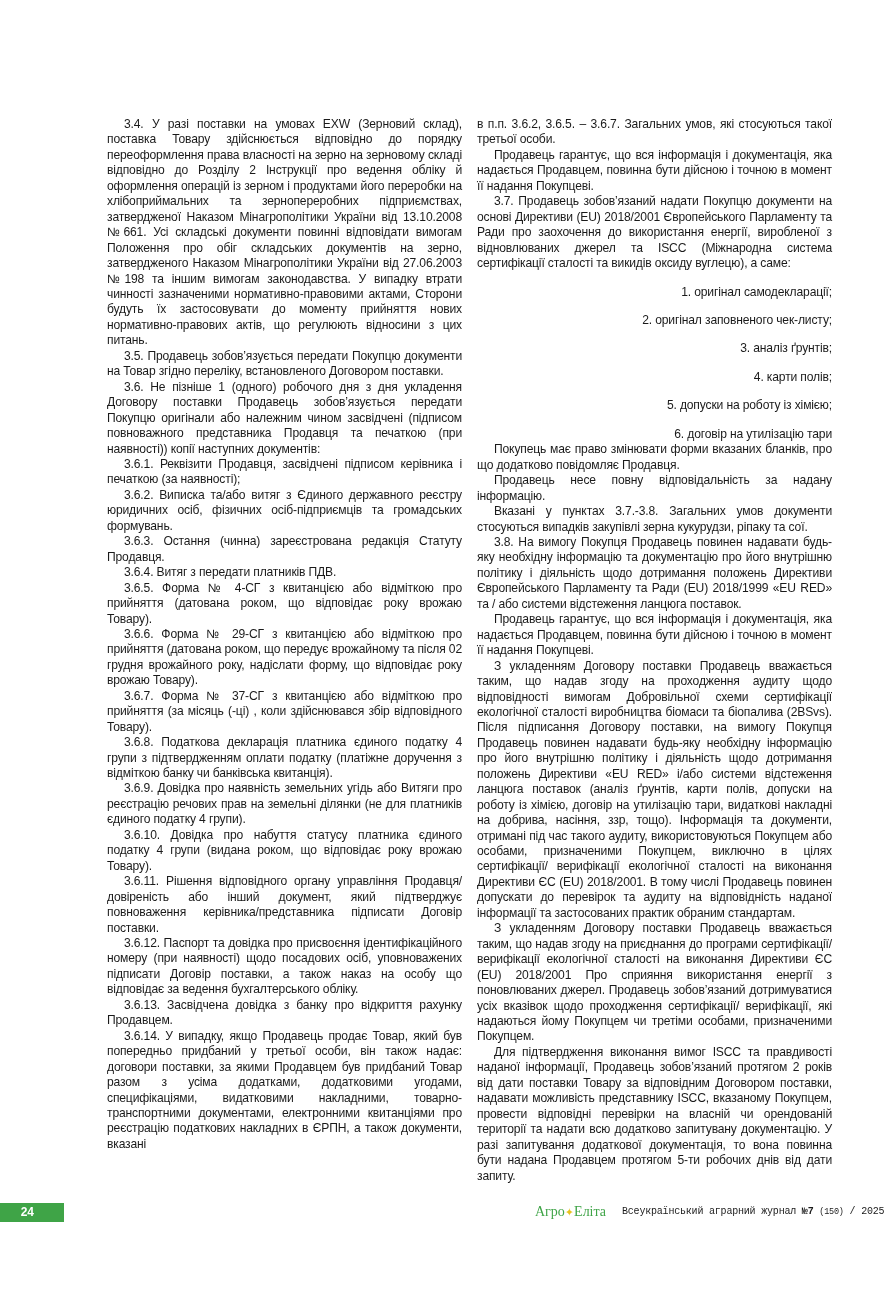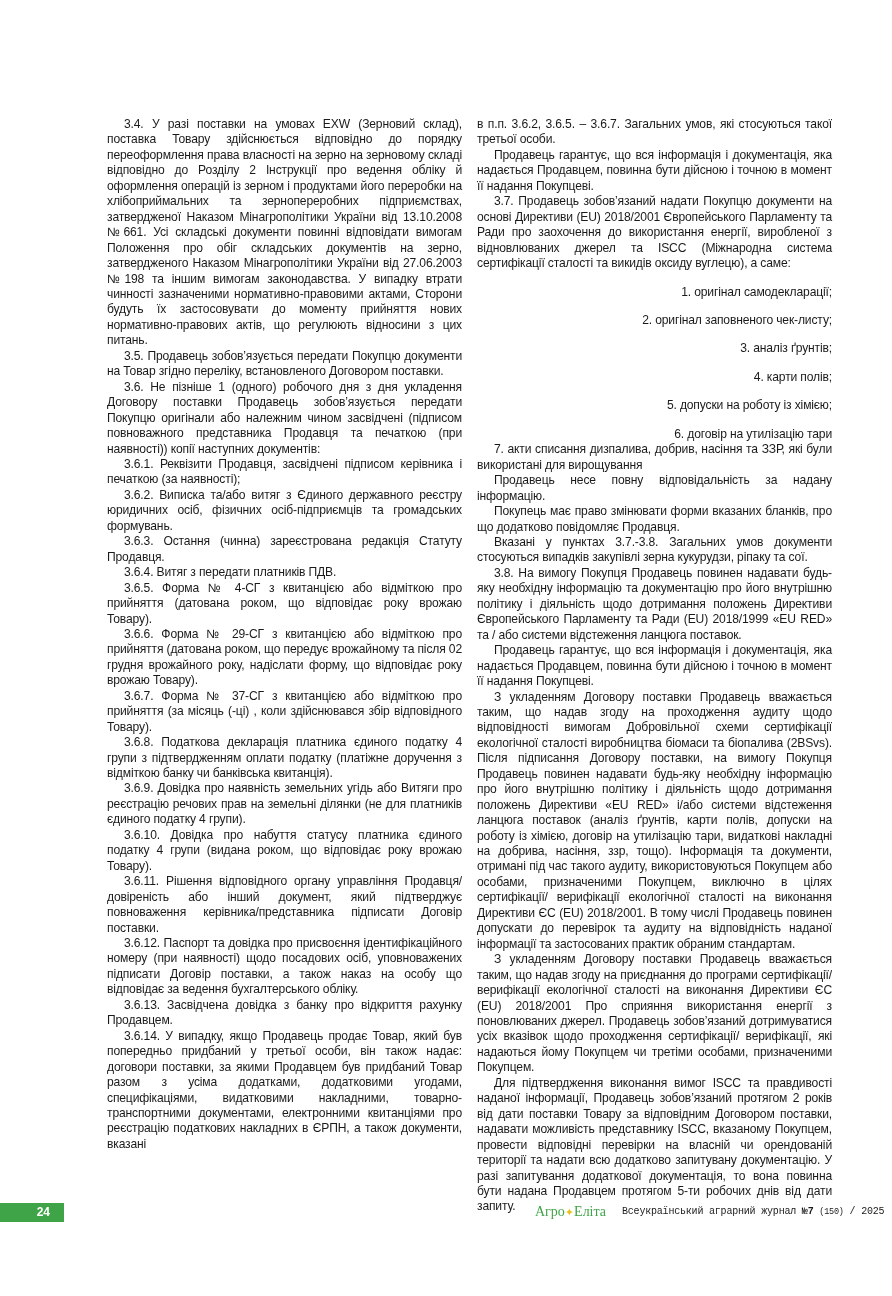--- a/index.html
+++ b/index.html
@@ -12,21 +12,21 @@
   }
   .col.left { left: 107px; }
   .col.right { left: 477px; }
   .col p { margin: 0; text-indent: 17px; hyphens: auto; }
   .col p.noindent { text-indent: 0; }
   .col p.item { text-align: right; margin-top: 13px; }
   .page-num {
     position: absolute; left: 0; top: 1203px; width: 64px; height: 19px;
     background: #3fa447; color: #ffffff;
     font-family: "Liberation Sans", sans-serif; font-weight: bold; font-size: 12px;
-    line-height: 19px; text-align: right; box-sizing: border-box; padding-right: 14px;
+    line-height: 19px; text-align: right; box-sizing: border-box; padding-right: 30px;
   }
   .logo {
     position: absolute; left: 535px; top: 1203px;
     font-family: "Liberation Serif", serif; font-size: 14px; color: #3fa447; line-height: 18px;
   }
   .logo .star { color: #e8c21e; font-size: 11px; }
   .journal {
     position: absolute; left: 622px; top: 1205px;
     font-family: Liberation Mono, monospace; font-size: 10px; color: #1a1a1a; line-height: 14px;
     letter-spacing: -0.2px;
@@ -60,23 +60,22 @@
 <div class="col right">
   <p class="noindent">в п.п. 3.6.2, 3.6.5. – 3.6.7. Загальних умов, які стосуються такої третьої особи.</p>
   <p>Продавець гарантує, що вся інформація і документація, яка надається Продавцем, повинна бути дійсною і точною в момент її надання Покупцеві.</p>
   <p>3.7. Продавець зобов’язаний надати Покупцю документи на основі Директиви (EU) 2018/2001 Європейського Парламенту та Ради про заохочення до використання енергії, виробленої з відновлюваних джерел та ISCC (Міжнародна система сертифікації сталості та викидів оксиду вуглецю), а саме:</p>
   <p class="item">1. оригінал самодекларації;</p>
   <p class="item">2. оригінал заповненого чек-листу;</p>
   <p class="item">3. аналіз ґрунтів;</p>
   <p class="item">4. карти полів;</p>
   <p class="item">5. допуски на роботу із хімією;</p>
   <p class="item">6. договір на утилізацію тари</p>
-  <p>7. акти списання дизпалива, добрив, насіння та ЗЗР, які були використані для вирощування</p>
+  <p>Покупець має право змінювати форми вказаних бланків, про що додатково повідомляє Продавця.</p>
   <p>Продавець несе повну відповідальність за надану інформацію.</p>
-  <p>Покупець має право змінювати форми вказаних бланків, про що додатково повідомляє Продавця.</p>
   <p>Вказані у пунктах 3.7.-3.8. Загальних умов документи стосуються випадків закупівлі зерна кукурудзи, ріпаку та сої.</p>
   <p>3.8. На вимогу Покупця Продавець повинен надавати будь-яку необхідну інформацію та документацію про його внутрішню політику і діяльність щодо дотримання положень Директиви Європейського Парламенту та Ради (EU) 2018/1999 «EU RED» та / або системи відстеження ланцюга поставок.</p>
   <p>Продавець гарантує, що вся інформація і документація, яка надається Продавцем, повинна бути дійсною і точною в момент її надання Покупцеві.</p>
   <p>З укладенням Договору поставки Продавець вважається таким, що надав згоду на проходження аудиту щодо відповідності вимогам Добровільної схеми сертифікації екологічної сталості виробництва біомаси та біопалива (2BSvs). Після підписання Договору поставки, на вимогу Покупця Продавець повинен надавати будь-яку необхідну інформацію про його внутрішню політику і діяльність щодо дотримання положень Директиви «EU RED» і/або системи відстеження ланцюга поставок (аналіз ґрунтів, карти полів, допуски на роботу із хімією, договір на утилізацію тари, видаткові накладні на добрива, насіння, ззр, тощо). Інформація та документи, отримані під час такого аудиту, використовуються Покупцем або особами, призначеними Покупцем, виключно в цілях сертифікації/ верифікації екологічної сталості на виконання Директиви ЄС (EU) 2018/2001. В тому числі Продавець повинен допускати до перевірок та аудиту на відповідність наданої інформації та застосованих практик обраним стандартам.</p>
   <p>З укладенням Договору поставки Продавець вважається таким, що надав згоду на приєднання до програми сертифікації/ верифікації екологічної сталості на виконання Директиви ЄС (EU) 2018/2001 Про сприяння використання енергії з поновлюваних джерел. Продавець зобов’язаний дотримуватися усіх вказівок щодо проходження сертифікації/ верифікації, які надаються йому Покупцем чи третіми особами, призначеними Покупцем.</p>
   <p>Для підтвердження виконання вимог ISCC та правдивості наданої інформації, Продавець зобов’язаний протягом 2 років від дати поставки Товару за відповідним Договором поставки, надавати можливість представнику ISCC, вказаному Покупцем, провести відповідні перевірки на власній чи орендованій території та надати всю додатково запитувану документацію. У разі запитування додаткової документація, то вона повинна бути надана Продавцем протягом 5-ти робочих днів від дати запиту.</p>
 </div>
 
 <div class="page-num">24</div>
 

